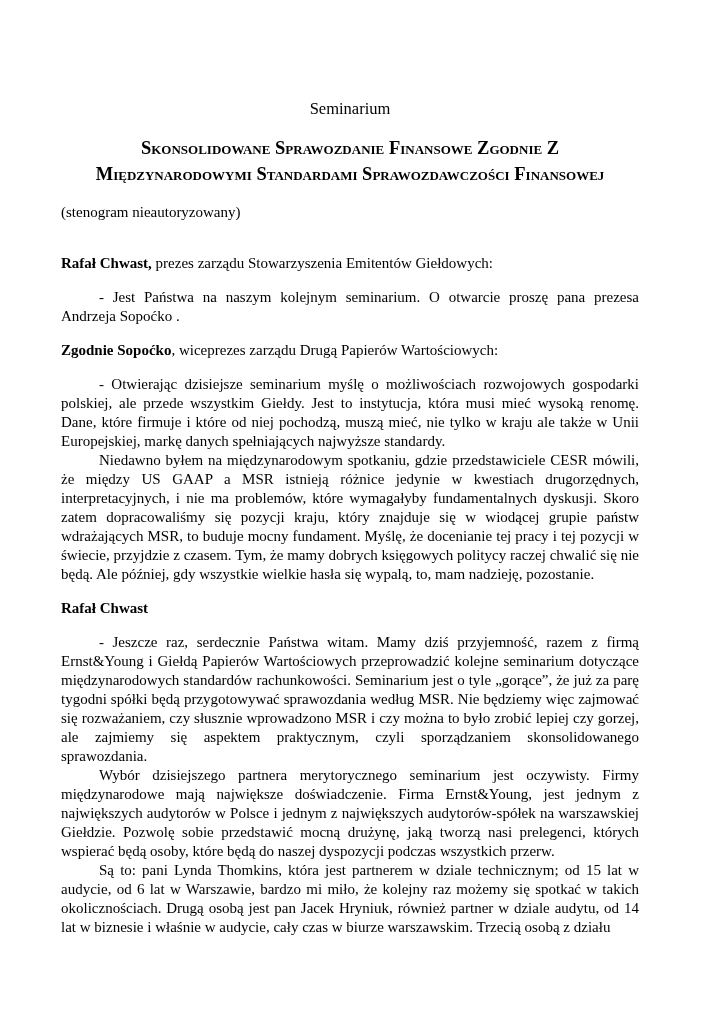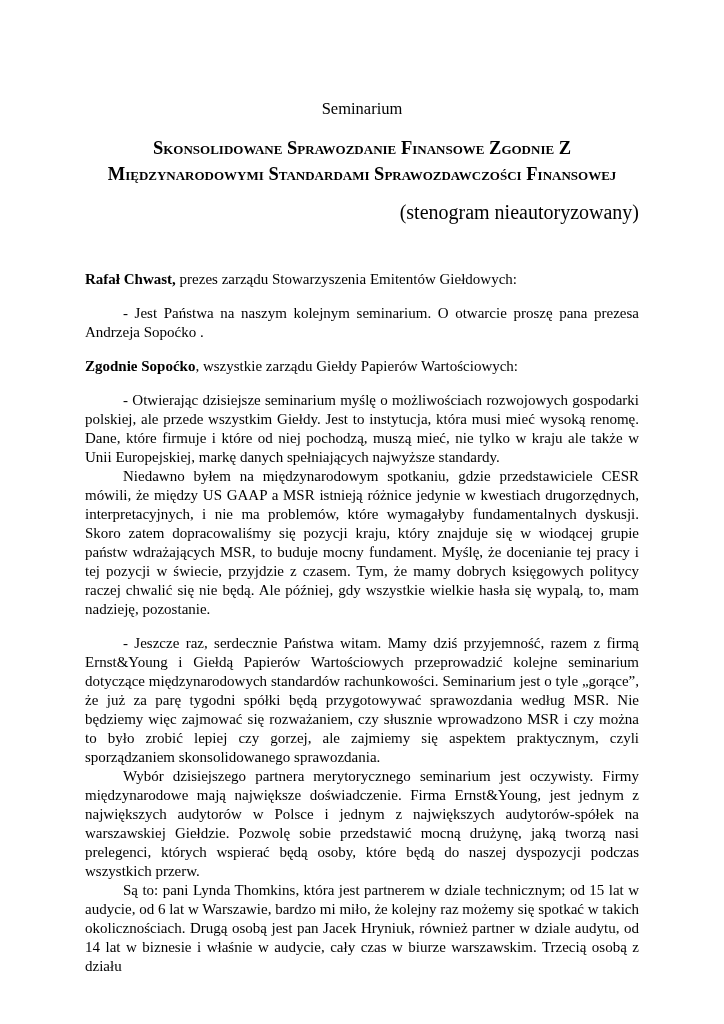--- a/index.html
+++ b/index.html
@@ -11,45 +11,45 @@
     width: 724px;
     height: 1024px;
     overflow: hidden;
     font-family: "Liberation Serif", "DejaVu Serif", serif;
     color: #000000;
   }
   .page {
     box-sizing: border-box;
     width: 724px;
     height: 1024px;
-    padding: 98px 85px 90px 85px;
+    padding: 98px 85px 90px 61px;
   }
   .doc-title {
     text-align: center;
     font-size: 16.5px;
     line-height: 21px;
     margin: 0 0 15px 0;
   }
   .doc-heading {
     text-align: center;
     font-weight: bold;
     font-variant: small-caps;
     font-size: 18.5px;
     line-height: 26px;
     max-width: 545px;
     margin: 16px auto;
   }
   .doc-subtitle {
-    text-align: right;
-    font-size: 20px;
+    text-align: left;
+    font-size: 15px;
     line-height: 19px;
     margin: 1px 0 0 0;
   }
   .body-text {
-    margin-top: 48px;
+    margin-top: 32px;
   }
   p {
     margin: 0;
     font-size: 15px;
     line-height: 19px;
     text-align: justify;
   }
   p.speaker .b {
     font-weight: bold;
   }
@@ -70,26 +70,27 @@
   <div class="doc-heading">Skonsolidowane Sprawozdanie Finansowe Zgodnie Z Międzynarodowymi Standardami Sprawozdawczości Finansowej</div>
 
   <p class="doc-subtitle">(stenogram nieautoryzowany)</p>
 
   <div class="body-text">
 
     <p class="speaker"><span class="b">Rafał Chwast,</span><span> prezes zarządu Stowarzyszenia Emitentów Giełdowych:</span></p>
 
     <p class="indent gap">- Jest Państwa na naszym kolejnym seminarium. O otwarcie proszę pana prezesa Andrzeja Sopoćko .</p>
 
-    <p class="speaker gap"><span class="b">Zgodnie Sopoćko</span><span>, wszystkie zarządu Giełdy Papierów Wartościowych:</span></p>
+    <p class="speaker gap"><span class="b">Zgodnie Sopoćko</span><span>, wiceprezes zarządu Drugą Papierów Wartościowych:</span></p>
 
     <p class="indent gap">- Otwierając dzisiejsze seminarium myślę o możliwościach rozwojowych gospodarki polskiej, ale przede wszystkim Giełdy. Jest to instytucja, która musi mieć wysoką renomę. Dane, które firmuje i które od niej pochodzą, muszą mieć, nie tylko w kraju ale także w Unii Europejskiej, markę danych spełniających najwyższe standardy.</p>
 
     <p class="indent">Niedawno byłem na międzynarodowym spotkaniu, gdzie przedstawiciele CESR mówili, że między US GAAP a MSR istnieją różnice jedynie w kwestiach drugorzędnych, interpretacyjnych, i nie ma problemów, które wymagałyby fundamentalnych dyskusji. Skoro zatem dopracowaliśmy się pozycji kraju, który znajduje się w wiodącej grupie państw wdrażających MSR, to buduje mocny fundament. Myślę, że docenianie tej pracy i tej pozycji w świecie, przyjdzie z czasem. Tym, że mamy dobrych księgowych politycy raczej chwalić się nie będą. Ale później, gdy wszystkie wielkie hasła się wypalą, to, mam nadzieję, pozostanie.</p>
 
+    <p class="speaker gap"><span class="b">Rafał Chwast</span><span></span></p>
 
     <p class="indent gap">- Jeszcze raz, serdecznie Państwa witam. Mamy dziś przyjemność, razem z firmą Ernst&amp;Young i Giełdą Papierów Wartościowych przeprowadzić kolejne seminarium dotyczące międzynarodowych standardów rachunkowości. Seminarium jest o tyle „gorące”, że już za parę tygodni spółki będą przygotowywać sprawozdania według MSR. Nie będziemy więc zajmować się rozważaniem, czy słusznie wprowadzono MSR i czy można to było zrobić lepiej czy gorzej, ale zajmiemy się aspektem praktycznym, czyli sporządzaniem skonsolidowanego sprawozdania.</p>
 
     <p class="indent">Wybór dzisiejszego partnera merytorycznego seminarium jest oczywisty. Firmy międzynarodowe mają największe doświadczenie. Firma Ernst&amp;Young, jest jednym z największych audytorów w Polsce i jednym z największych audytorów-spółek na warszawskiej Giełdzie. Pozwolę sobie przedstawić mocną drużynę, jaką tworzą nasi prelegenci, których wspierać będą osoby, które będą do naszej dyspozycji podczas wszystkich przerw.</p>
 
     <p class="indent">Są to: pani Lynda Thomkins, która jest partnerem w dziale technicznym; od 15 lat w audycie, od 6 lat w Warszawie, bardzo mi miło, że kolejny raz możemy się spotkać w takich okolicznościach. Drugą osobą jest pan Jacek Hryniuk, również partner w dziale audytu, od 14 lat w biznesie i właśnie w audycie, cały czas w biurze warszawskim. Trzecią osobą z działu</p>
 
   </div>
 
 </div>

